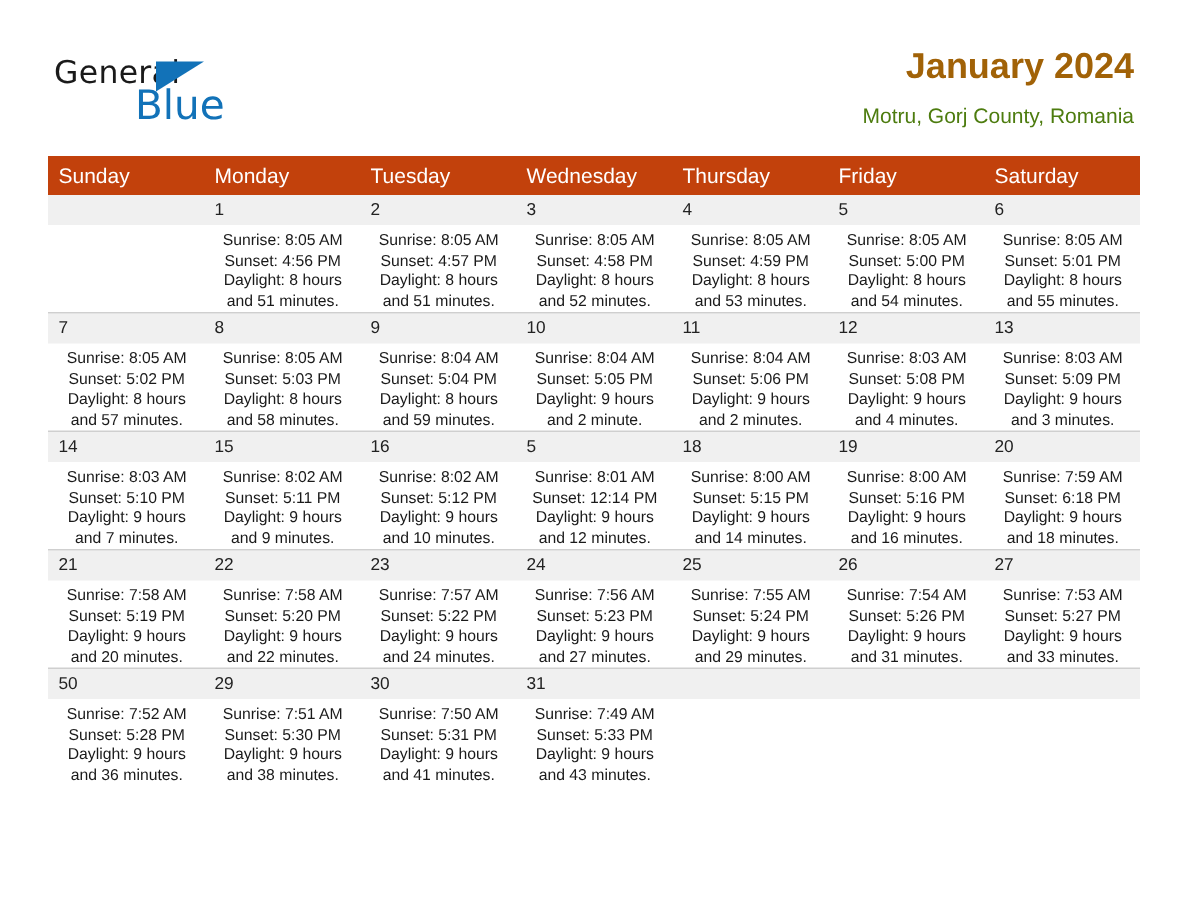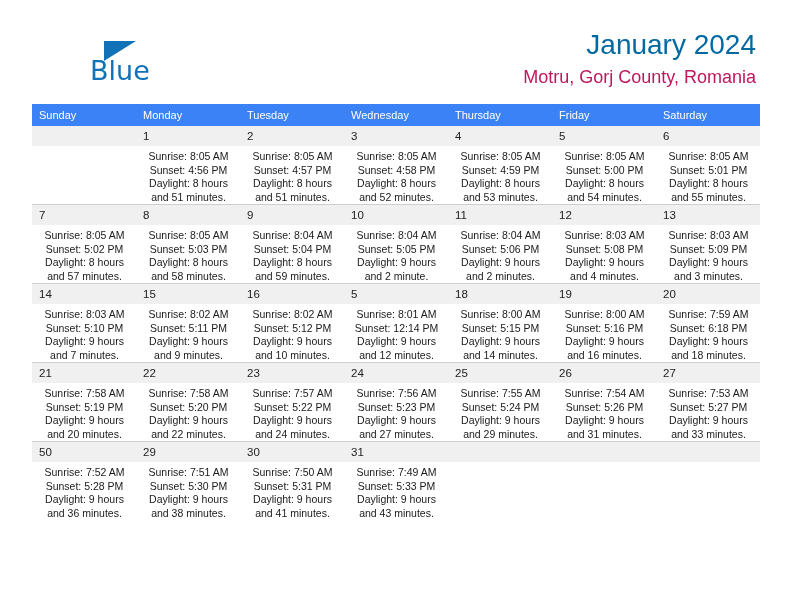--- a/index.html
+++ b/index.html
@@ -66,47 +66,48 @@
     text-align: center;
   }
 
   .title-block {
     position: absolute;
     right: 36px;
     top: 29px;
     text-align: right;
   }
   .cal-title {
-    font-size: 28px;
-    color: #0369a1;
+    font-size: 24px;
+    color: #a16207;
     line-height: 32px;
     white-space: nowrap;
+    font-weight: bold;
   }
   .cal-subtitle {
-    font-size: 18px;
-    color: #be185d;
+    font-size: 14px;
+    color: #4d7c0f;
     line-height: 20px;
     margin-top: 6px;
     white-space: nowrap;
   }
 
   
   .calendar {
     position: absolute;
     left: 32px;
     top: 104px;
     width: 728px;
     border-collapse: collapse;
     table-layout: fixed;
   }
 
   .calendar th {
-    background: #3b82f6;
+    background: #c2410c;
     color: #ffffff;
-    font-size: 11px;
+    font-size: 14px;
     font-weight: normal;
     text-align: left;
     padding: 5px 0 5px 7px;
     height: 12px;
     border: none;
   }
 
   .calendar td {
     vertical-align: top;
     padding: 0;
@@ -148,20 +149,21 @@
   }
 </style>
 </head>
 <body>
 
 <div class="page">
 
   <div class="top-bar">
 
     <div class="logo">
+      <span class="logo-general">General</span>
       <span class="logo-triangle"></span>
       <span class="logo-blue">Blue</span>
     </div>
 
     <div class="title-block">
       <div class="cal-title">January 2024</div>
       <div class="cal-subtitle">Motru, Gorj County, Romania</div>
     </div>
 
   </div>

